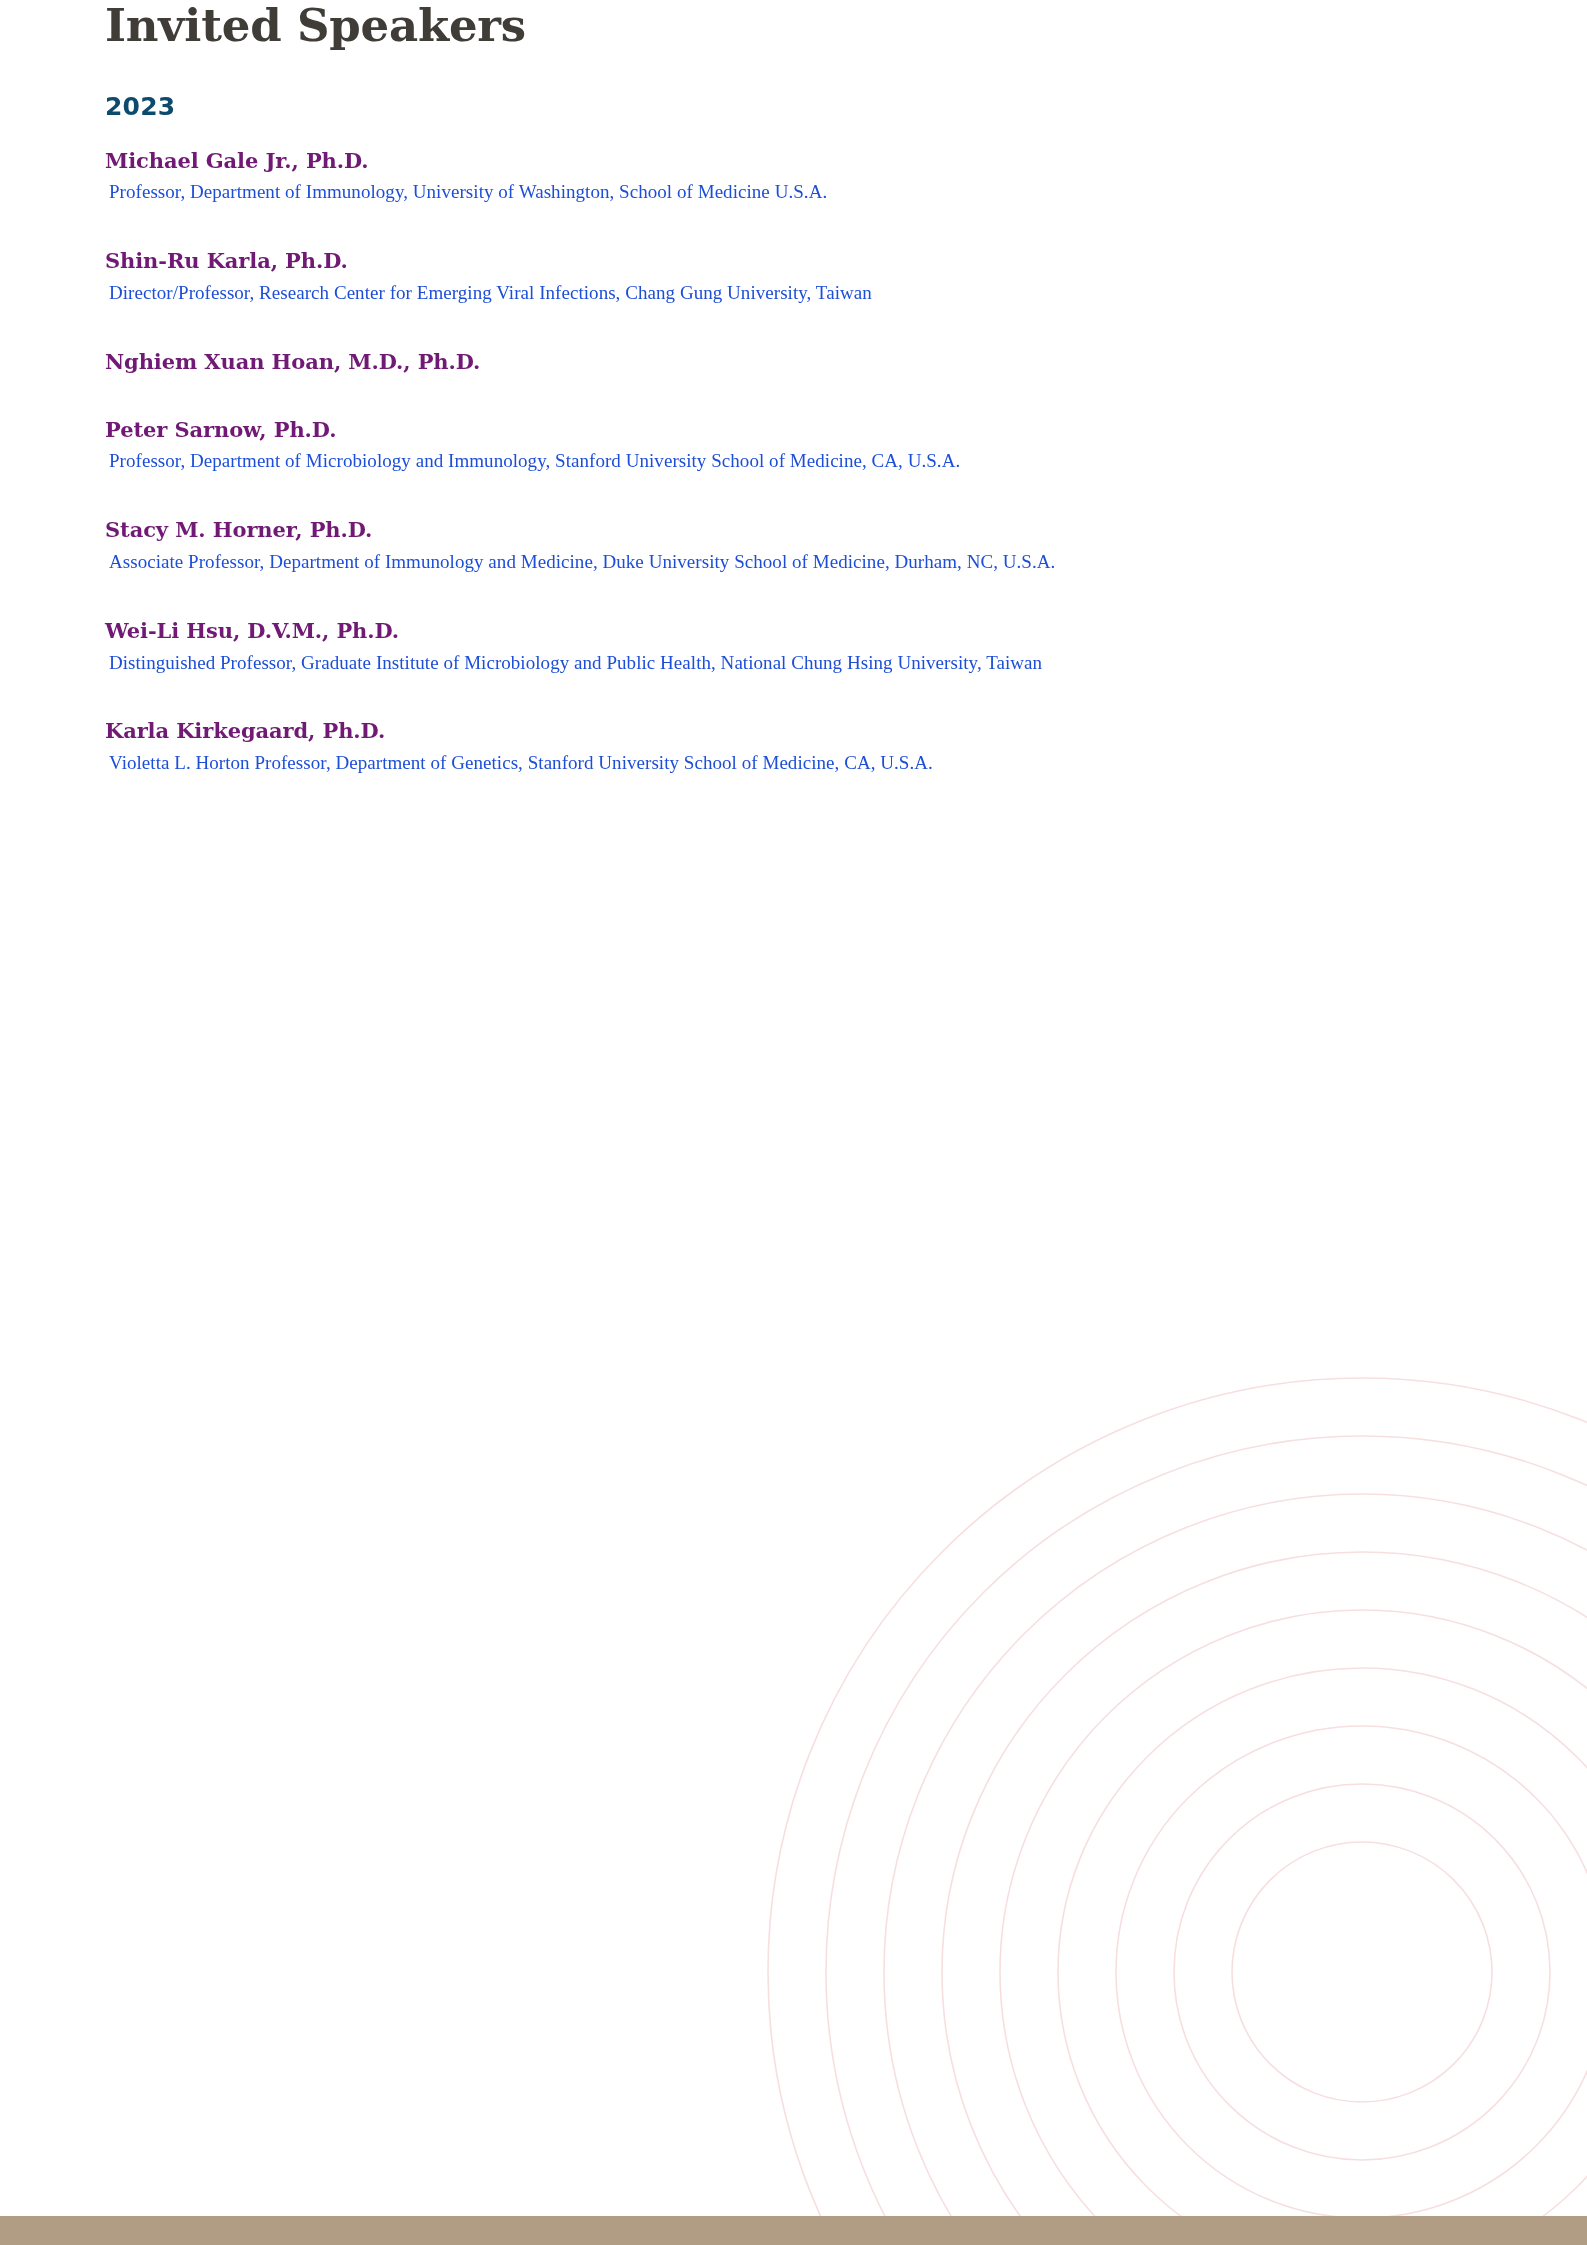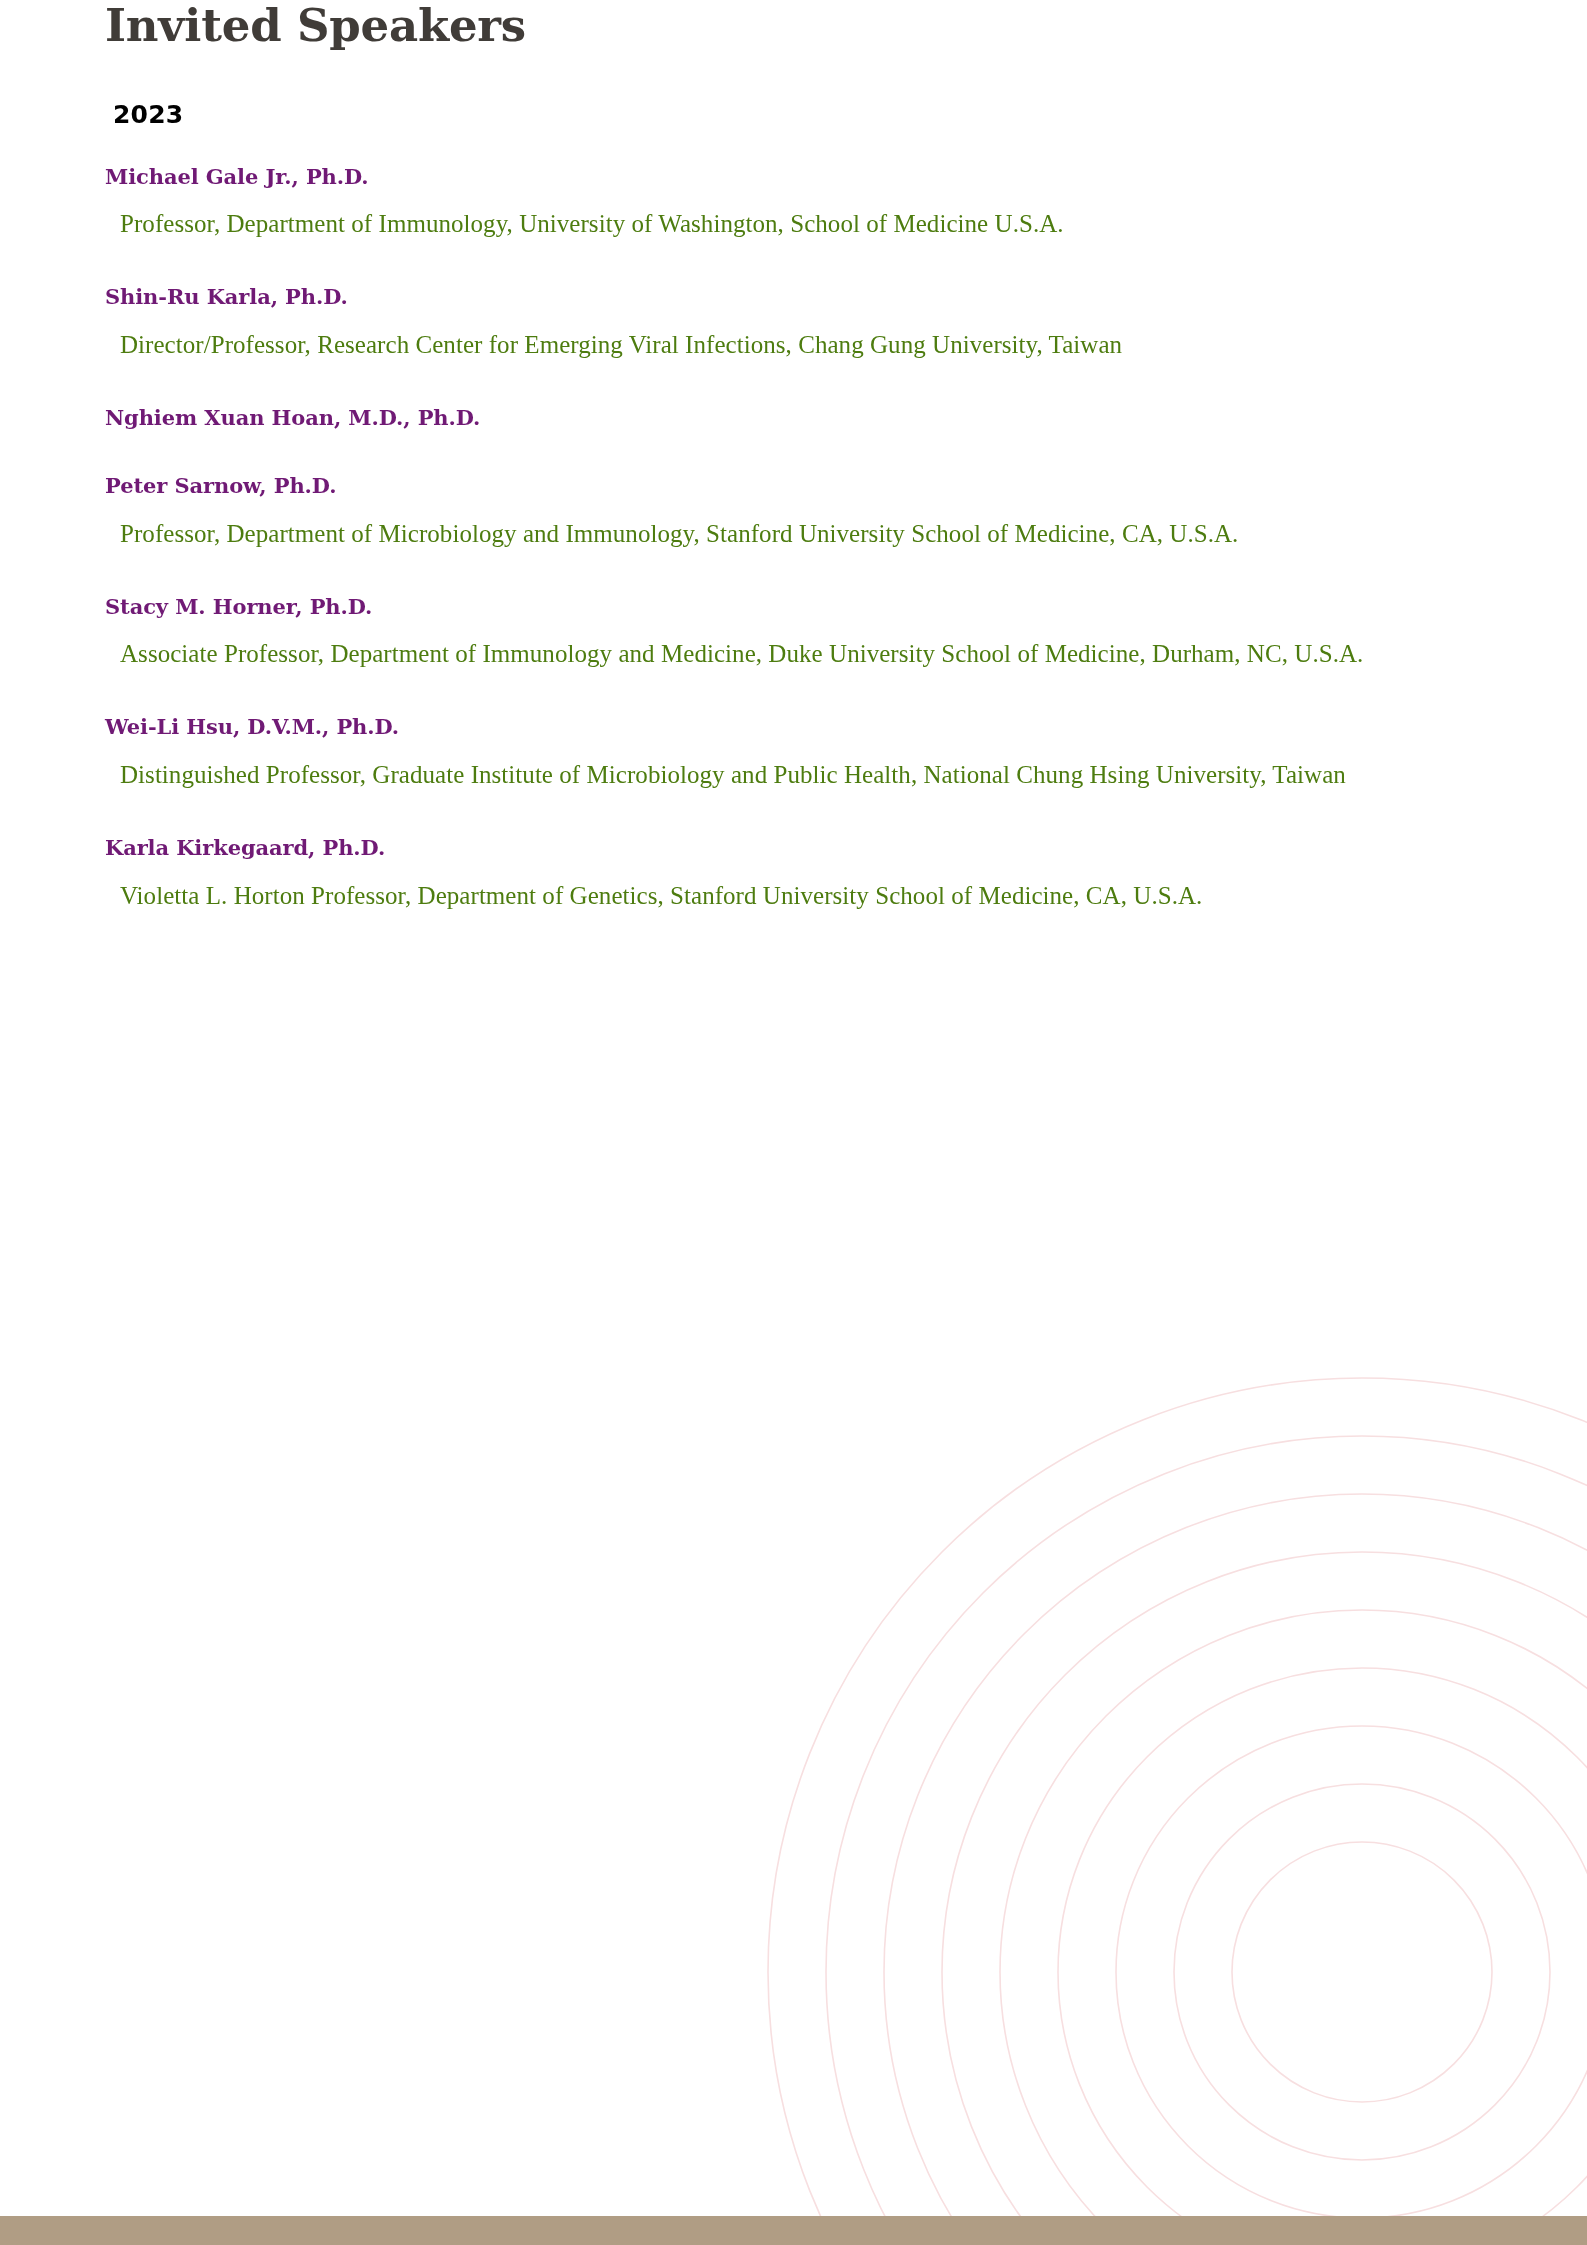--- a/index.html
+++ b/index.html
@@ -53,27 +53,27 @@
     margin: 0;
     font-family: "DejaVu Serif", "Liberation Serif", serif;
     font-size: 45px;
     line-height: 1.16;
     font-weight: 700;
     color: #403c38;
     letter-spacing: -0.2px;
   }
 
   #year-heading {
-    margin: 8px;
+    margin: 0;
     padding-top: 41px;
     font-family: "DejaVu Sans", "Liberation Sans", sans-serif;
     font-size: 25px;
     line-height: 1.1;
     font-weight: 700;
-    color: #000000;
+    color: #0c4a6e;
     letter-spacing: 0.2px;
   }
 
   #speakers-list {
     margin: 0;
     padding: 0;
     list-style: none;
     padding-top: 26px;
   }
 
@@ -87,26 +87,26 @@
     margin: 0 0 4px 0;
     font-family: "DejaVu Serif", "Liberation Serif", serif;
     font-size: 21px;
     line-height: 1.32;
     font-weight: 700;
     color: #701a75;
     letter-spacing: -0.1px;
   }
 
   .speaker-affiliation {
-    margin: 15px;
+    margin: 4px;
     font-family: "Liberation Serif", "DejaVu Serif", serif;
-    font-size: 25px;
+    font-size: 19px;
     line-height: 1.52;
     font-weight: 400;
-    color: #4d7c0f;
+    color: #1d4ed8;
     letter-spacing: 0.05px;
   }
 </style>
 </head>
 <body>
 
 <svg id="decor-rings" viewBox="0 0 1587 2245" width="1587" height="2245" aria-hidden="true">
     <circle cx="1362" cy="1972" r="130" fill="none" stroke="#f7dfe0" stroke-width="1.6"></circle>
     <circle cx="1362" cy="1972" r="188" fill="none" stroke="#f7dfe0" stroke-width="1.6"></circle>
     <circle cx="1362" cy="1972" r="246" fill="none" stroke="#f7dfe0" stroke-width="1.6"></circle>

